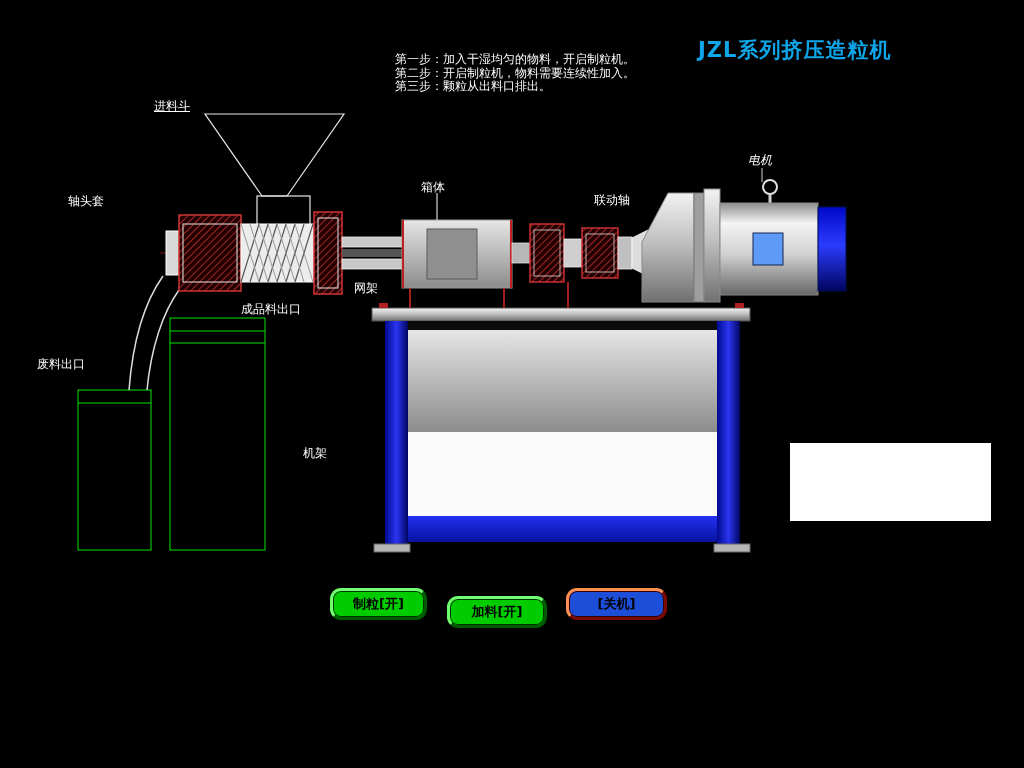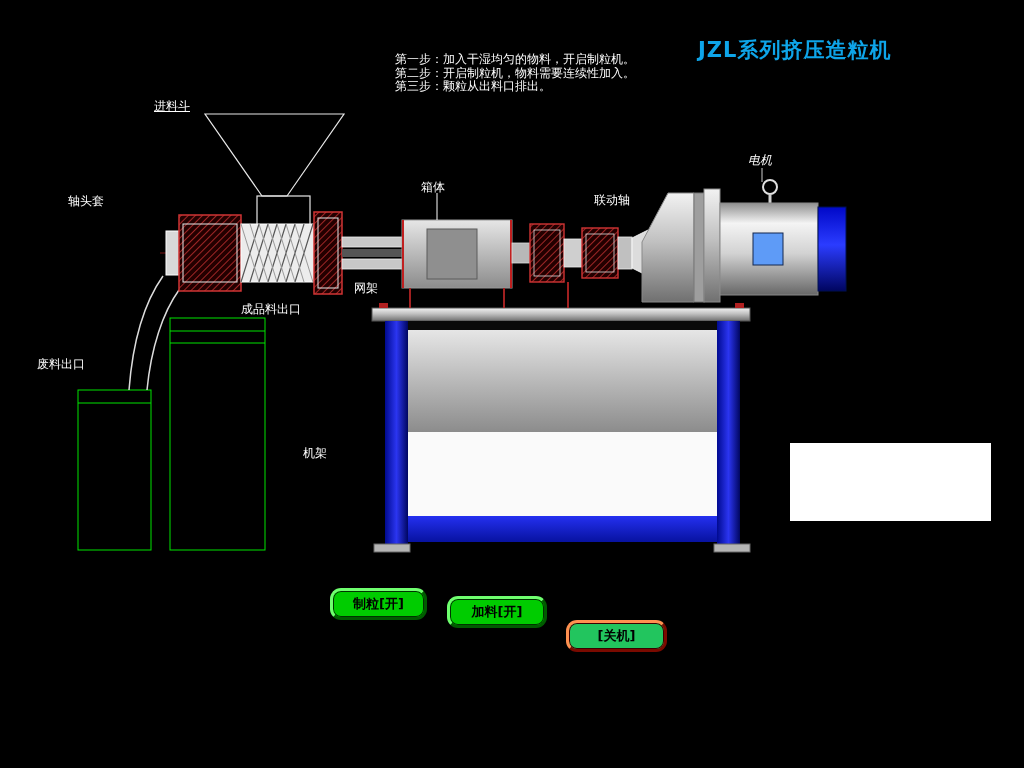--- a/index.html
+++ b/index.html
@@ -13,24 +13,24 @@
   .watermark { position:absolute; left:24px; top:356px; font-size:60px; font-weight:bold; letter-spacing:15px;
                color:rgba(128,128,128,0.78); white-space:nowrap;
                text-shadow:1px 1px 1px rgba(40,40,40,0.65), -1px -1px 1px rgba(210,210,210,0.25); }
   .panel-white { position:absolute; left:790px; top:443px; width:201px; height:78px; background:#fff; }
   .btn { position:absolute; top:588px; height:32px; display:flex; align-items:center; justify-content:center;
          font-size:13px; font-weight:bold; color:#000; cursor:pointer; user-select:none;border-radius:11px; }
   .btn-green { background:#00cc00;
                border-top:3px solid #6fff6f; border-left:3px solid #6fff6f;
                border-bottom:3px solid #005c00; border-right:3px solid #005c00;
                box-shadow:inset 0 0 0 1px #003300; }
-  .btn-red { background:#22c55e;
+  .btn-red { background:#1d4ed8;
              border-top:3px solid #ff9050; border-left:3px solid #ff9050;
              border-bottom:3px solid #7a0a00; border-right:3px solid #7a0a00;
-             box-shadow:inset 0 0 0 1px #3a0000;margin-top:32px; }
+             box-shadow:inset 0 0 0 1px #3a0000; }
   .btn-granulate { left:330px; width:97px; }
   .btn-feed { left:447px; width:100px;margin-top:8px; }
   .btn-shutdown { left:566px; width:101px; }
 </style>
 </head>
 <body>
 
 <div class="stage">
 
   <svg class="diagram" width="1024" height="768" viewBox="0 0 1024 768">

